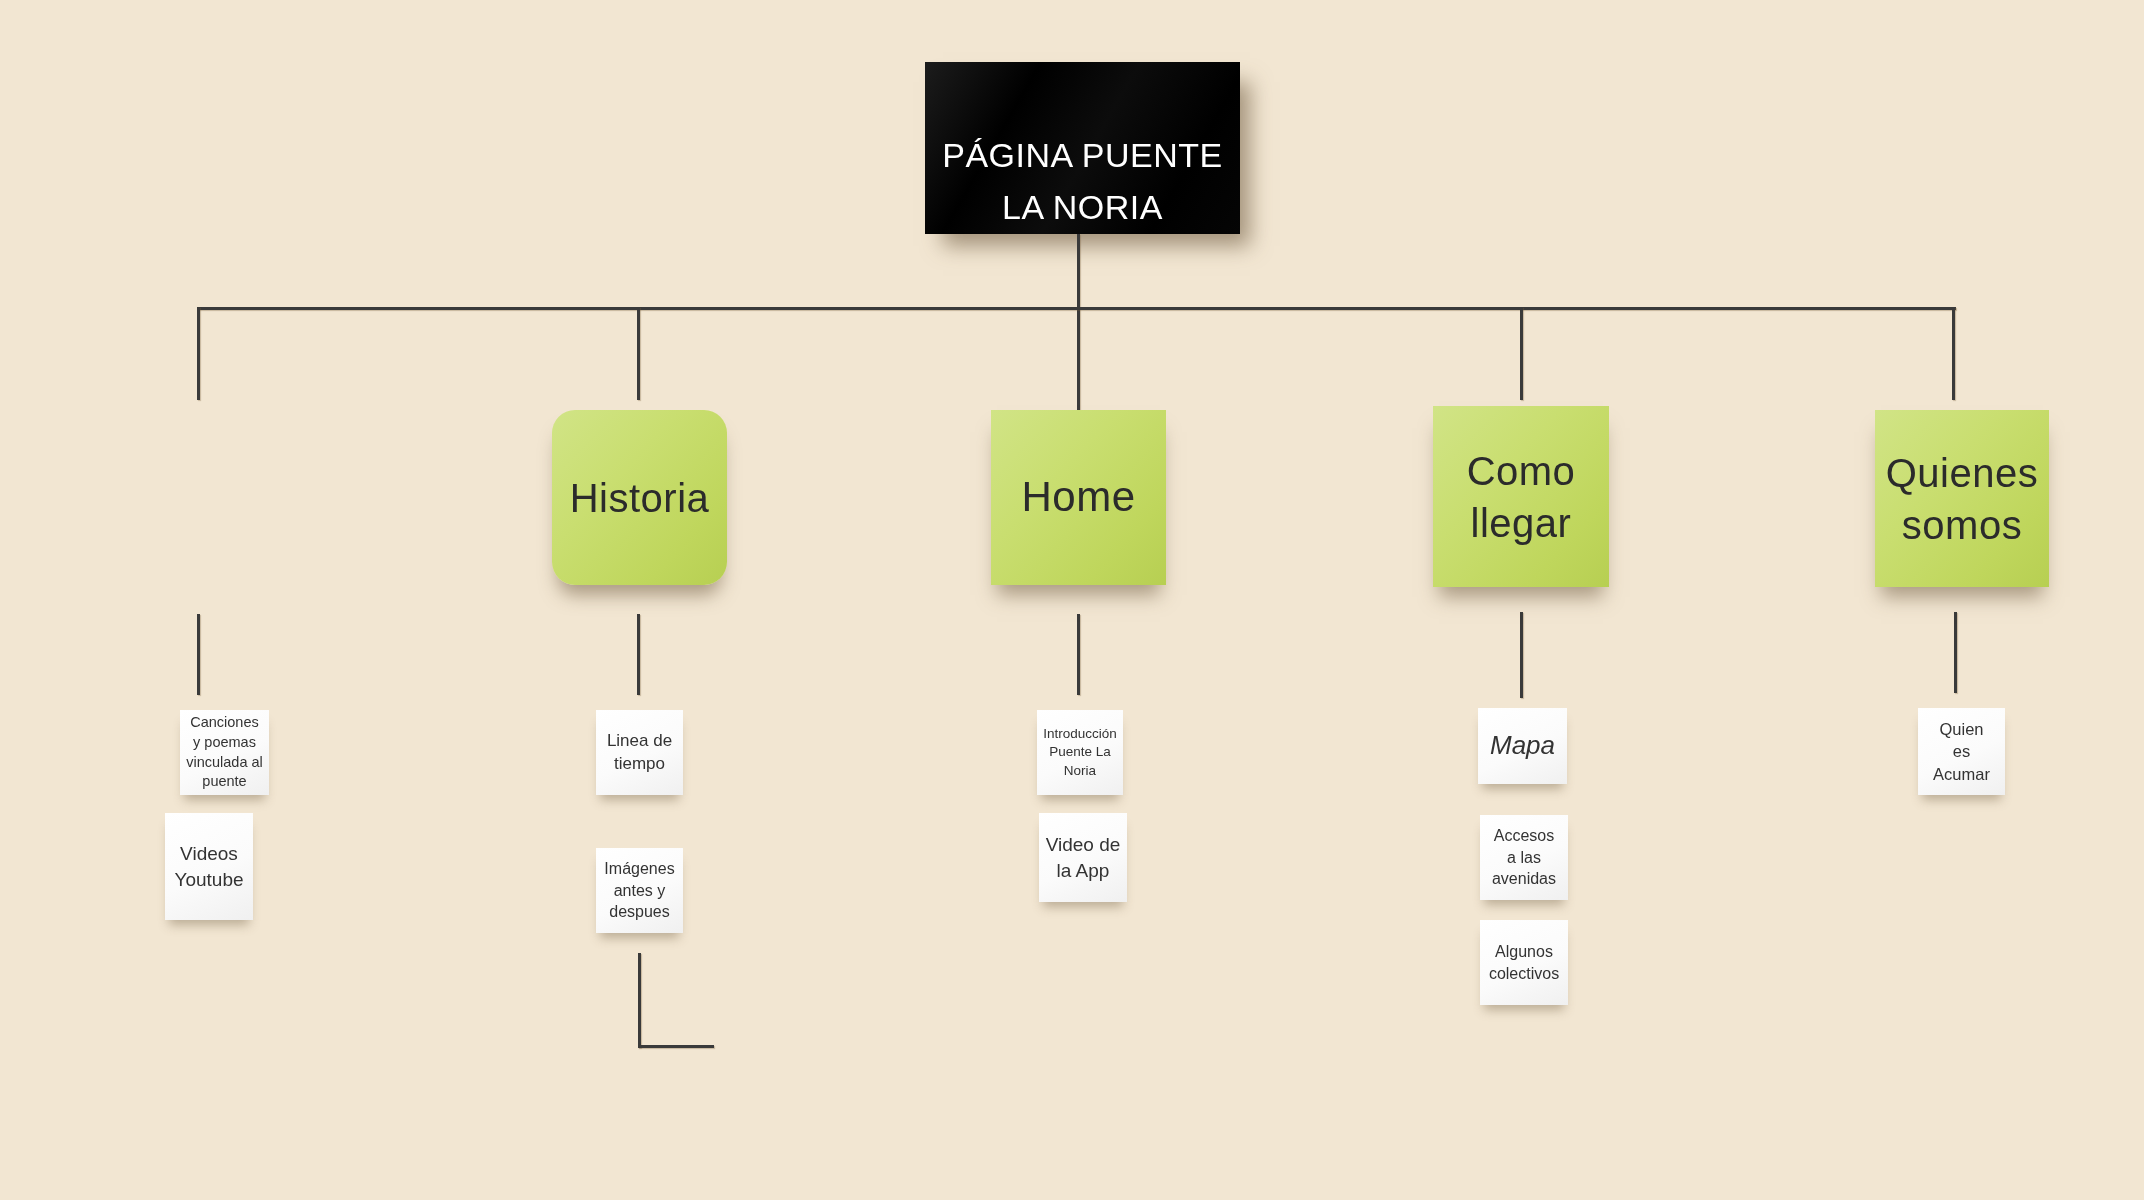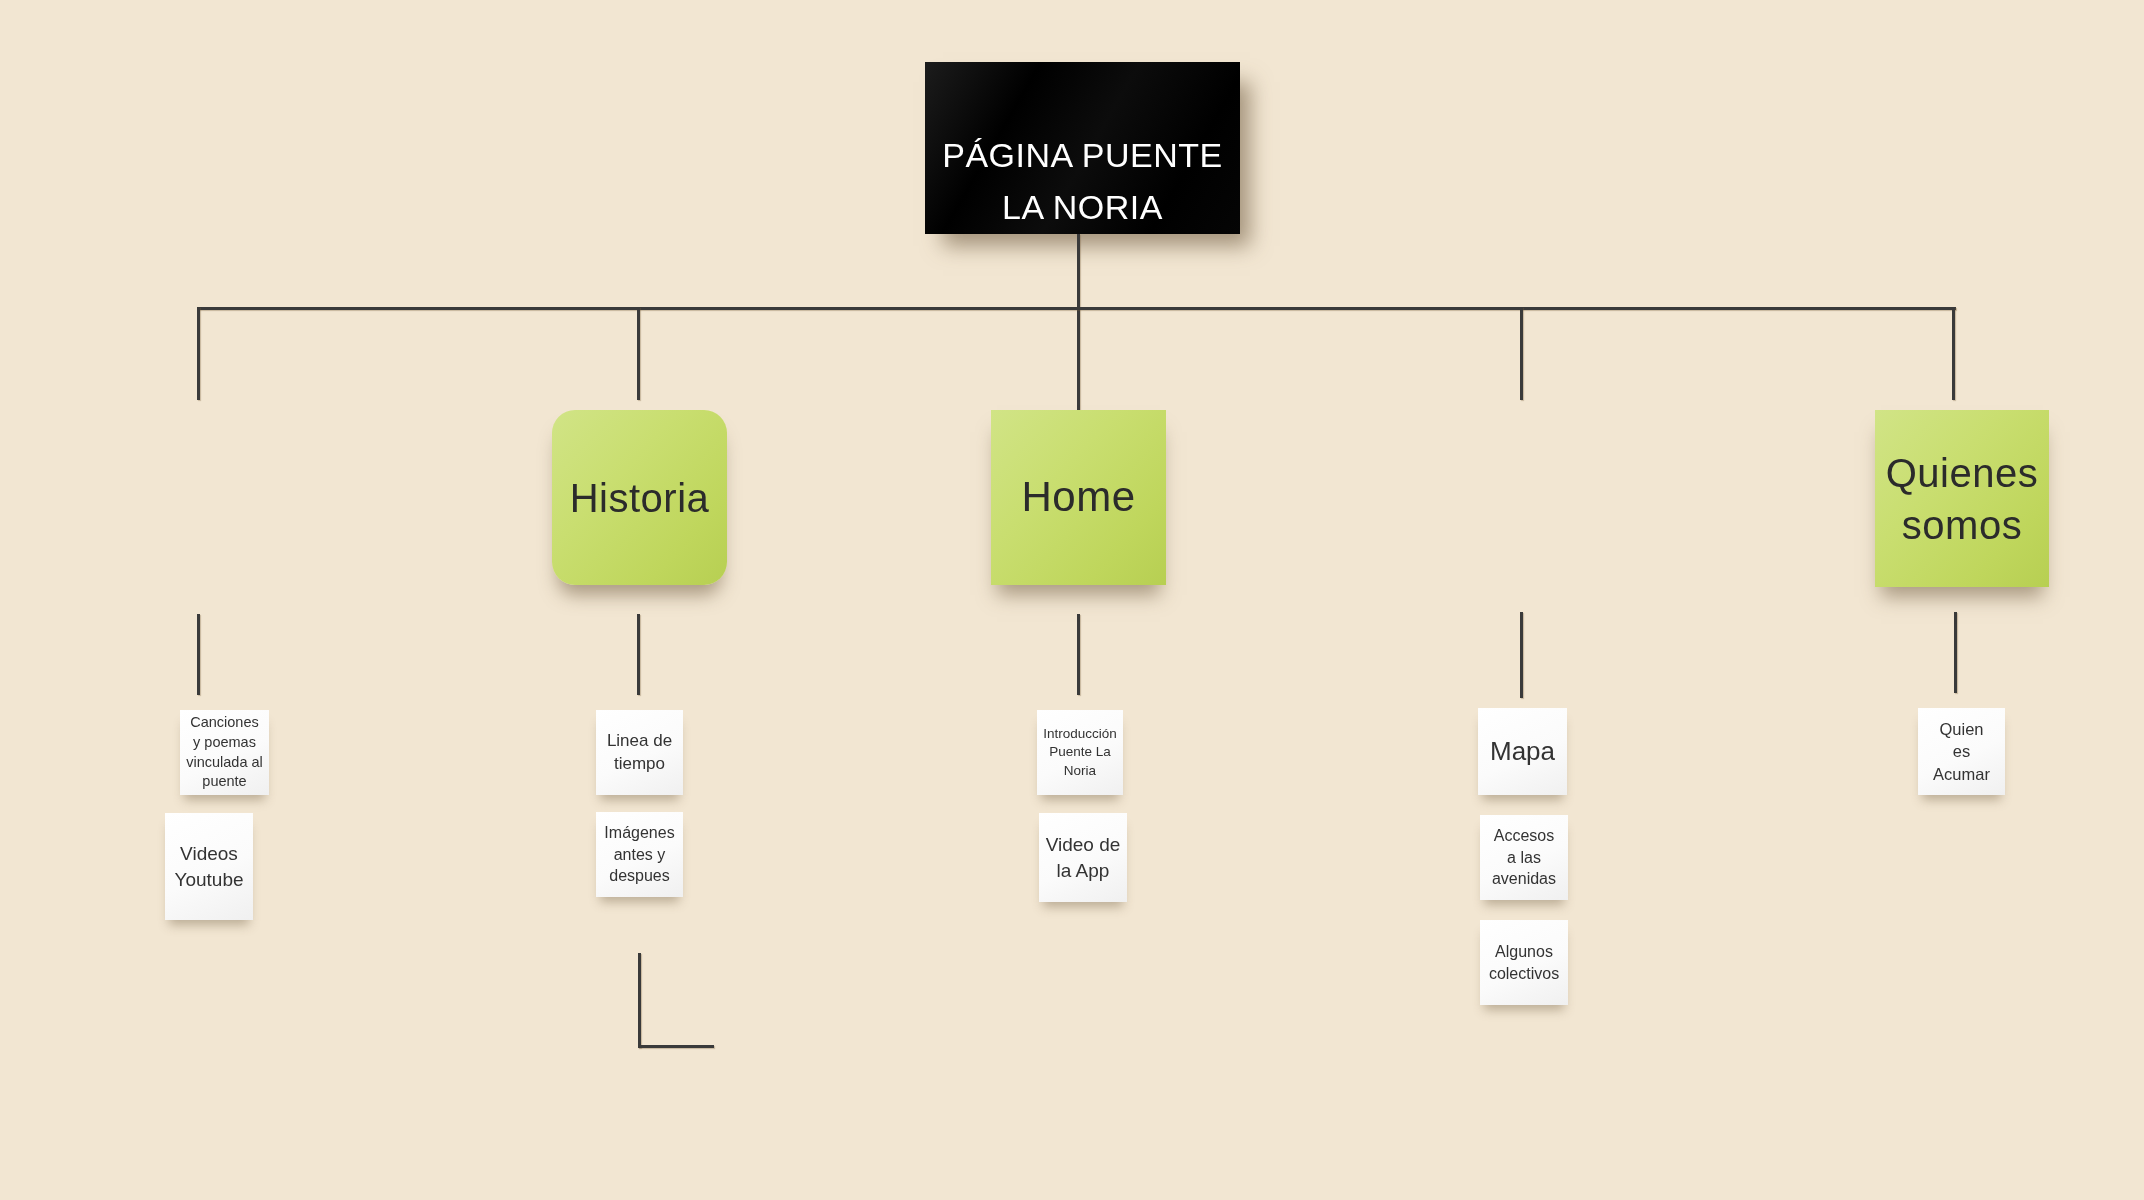--- a/index.html
+++ b/index.html
@@ -79,24 +79,24 @@
   #note-cultura{left:113px;top:410px;width:175px;height:175px;}
   #note-historia{left:552px;top:410px;width:175px;height:175px;border-radius:23px;}
   #note-home   {left:991px;top:410px;width:175px;height:175px;font-size:42px;}
   #note-como   {left:1433px;top:406px;width:176px;height:181px;}
   #note-quienes{left:1875px;top:410px;width:174px;height:177px;}
   #note-fotos  {left:712px;top:958px;width:158px;height:159px;font-size:42px;}
   
   #child-cultura-0{left:164px;top:710px;width:89px;height:85px;font-size:14.5px;margin-left:16px;}
   #child-cultura-1{left:165px;top:813px;width:88px;height:107px;font-size:19px;}
   #child-historia-0{left:596px;top:710px;width:87px;height:85px;font-size:17px;}
-  #child-historia-1{left:596px;top:812px;width:87px;height:85px;font-size:16px;}
+  #child-historia-1{left:596px;top:848px;width:87px;height:85px;font-size:16px;}
   #child-home-0{left:1037px;top:710px;width:86px;height:85px;font-size:13.5px;}
   #child-home-1{left:1039px;top:813px;width:88px;height:89px;font-size:19px;}
-  #child-como-0{left:1478px;top:708px;width:89px;height:87px;font-size:26px;}
+  #child-como-0{left:1478px;top:708px;width:89px;height:76px;font-size:26px;font-style:italic;}
   #child-como-1{left:1480px;top:815px;width:88px;height:85px;font-size:16px;}
   #child-como-2{left:1480px;top:920px;width:88px;height:85px;font-size:16px;}
   #child-quienes-0{left:1918px;top:708px;width:87px;height:87px;font-size:16.5px;}
 </style>
 </head>
 <body>
 
 <div id="board">
 
   <div id="title-box">
@@ -116,20 +116,24 @@
   <div class="line" id="conn-como"></div>
   <div class="line" id="conn-quienes"></div>
   <div class="line" id="elbow-v"></div>
   <div class="line" id="elbow-h"></div>
 
   <div class="note note-green" id="note-historia">
     <span class="label">Historia</span>
   </div>
   <div class="note note-green" id="note-home">
     <span class="label">Home</span>
+  </div>
+  <div class="note note-green" id="note-como">
+    <span class="label">Como
+llegar</span>
   </div>
   <div class="note note-green" id="note-quienes">
     <span class="label">Quienes
 somos</span>
   </div>
 
   <div class="note note-white" id="child-cultura-0">
     <span class="label">Canciones
 y poemas
 vinculada al

